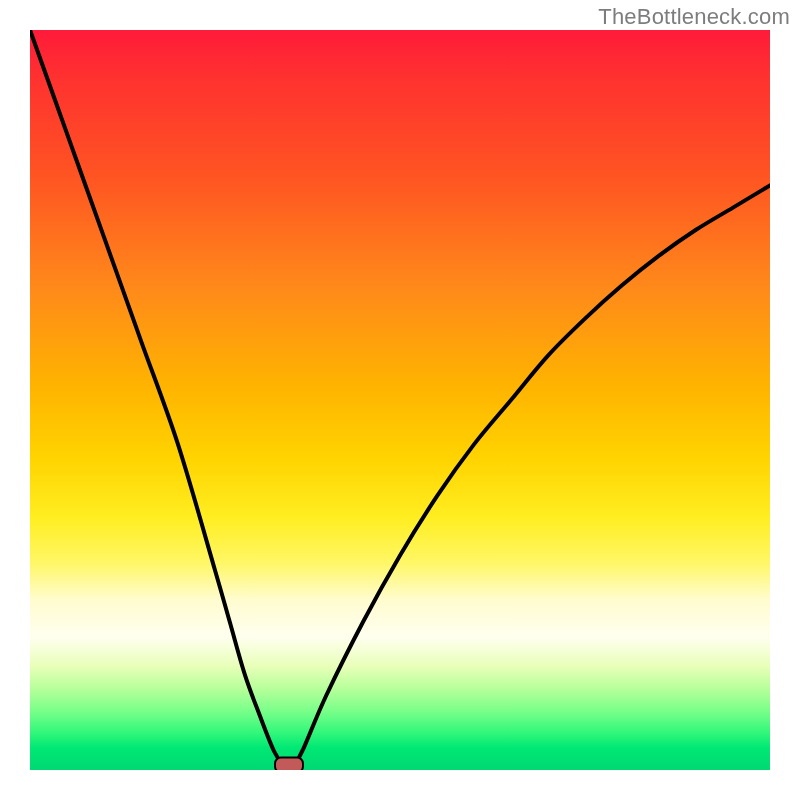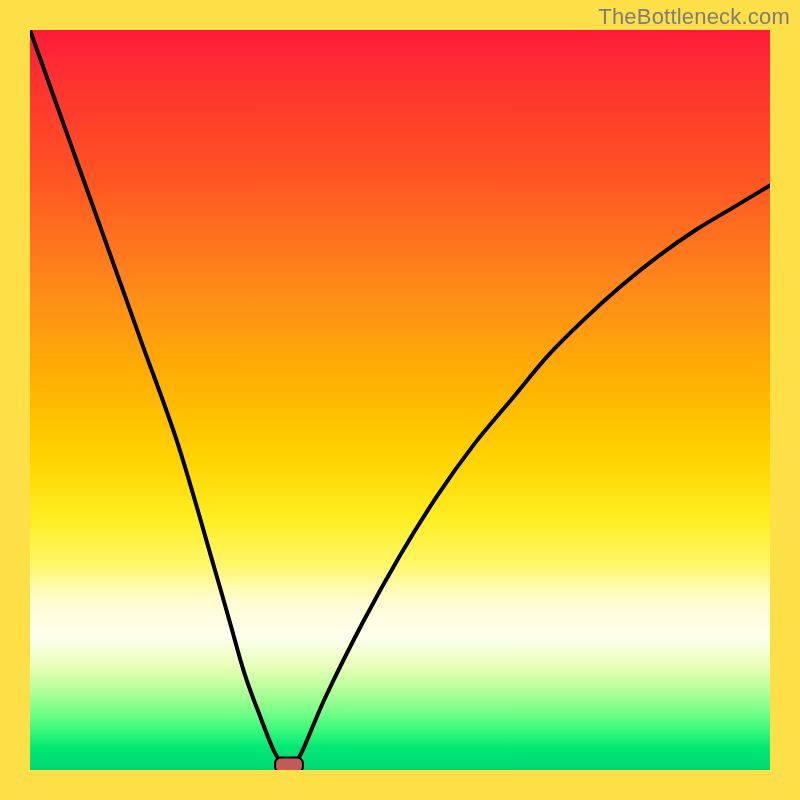--- a/index.html
+++ b/index.html
@@ -9,21 +9,21 @@
     height: 800px;
     overflow: hidden;
     background: #000;
     font-family: Arial, Helvetica, sans-serif;
   }
   .frame {
     position: absolute;
     top: 0; left: 0;
     width: 800px;
     height: 800px;
-    background: #fde047;
+    background: #ffffff;
   }
   .plot {
     position: absolute;
     top: 30px;
     left: 30px;
     width: 740px;
     height: 740px;
     overflow: hidden;
   }
   .gradient {

